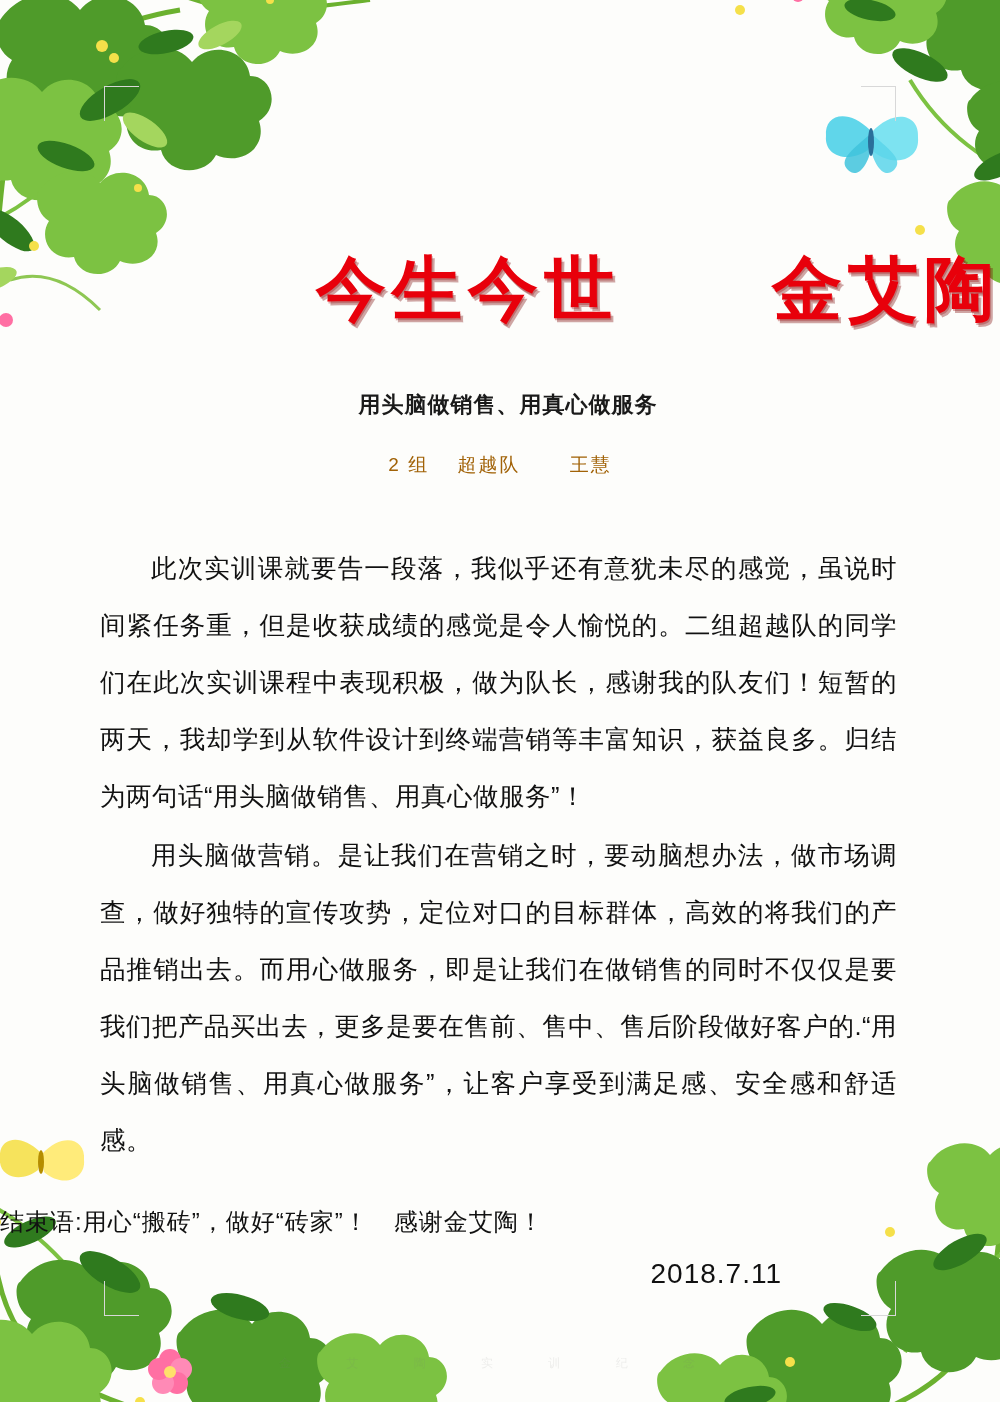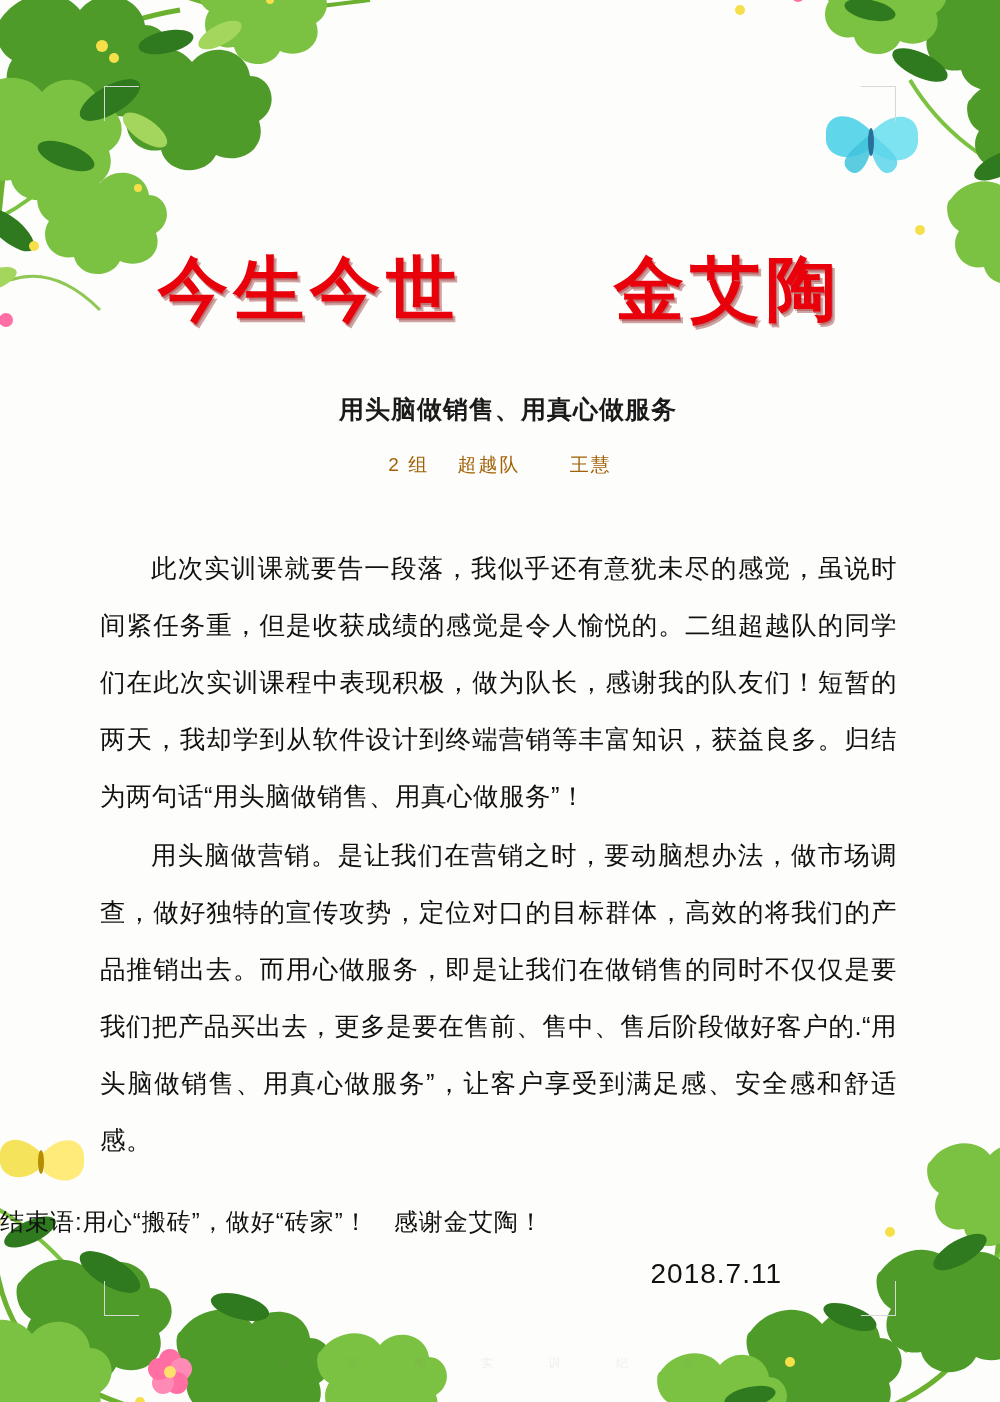--- a/index.html
+++ b/index.html
@@ -43,37 +43,37 @@
     position: absolute;
     inset: 0;
     z-index: 5;
   }
 
   .title {
     position: absolute;
     top: 196px;
     left: 0;
     right: 0;
-    text-align: center;
+    text-align: right;
     font-family: "DejaVu Sans", sans-serif;
     font-size: 70px;
     font-weight: bold;
     letter-spacing: 6px;
     color: #e8000b;
     text-shadow: 3px 4px 0 rgba(120, 0, 0, 0.35), 1px 2px 0 rgba(160,0,0,.3);
     white-space: pre;
   }
 
   .subtitle {
     position: absolute;
     top: 372px;
     left: 16px;
     right: 0;
     text-align: center;
-    font-size: 25px;
+    font-size: 22px;
     font-weight: bold;
     color: #1a1a1a;
     letter-spacing: 1px;
   }
 
   .byline {
     position: absolute;
     top: 452px;
     left: 0;
     right: 0;

